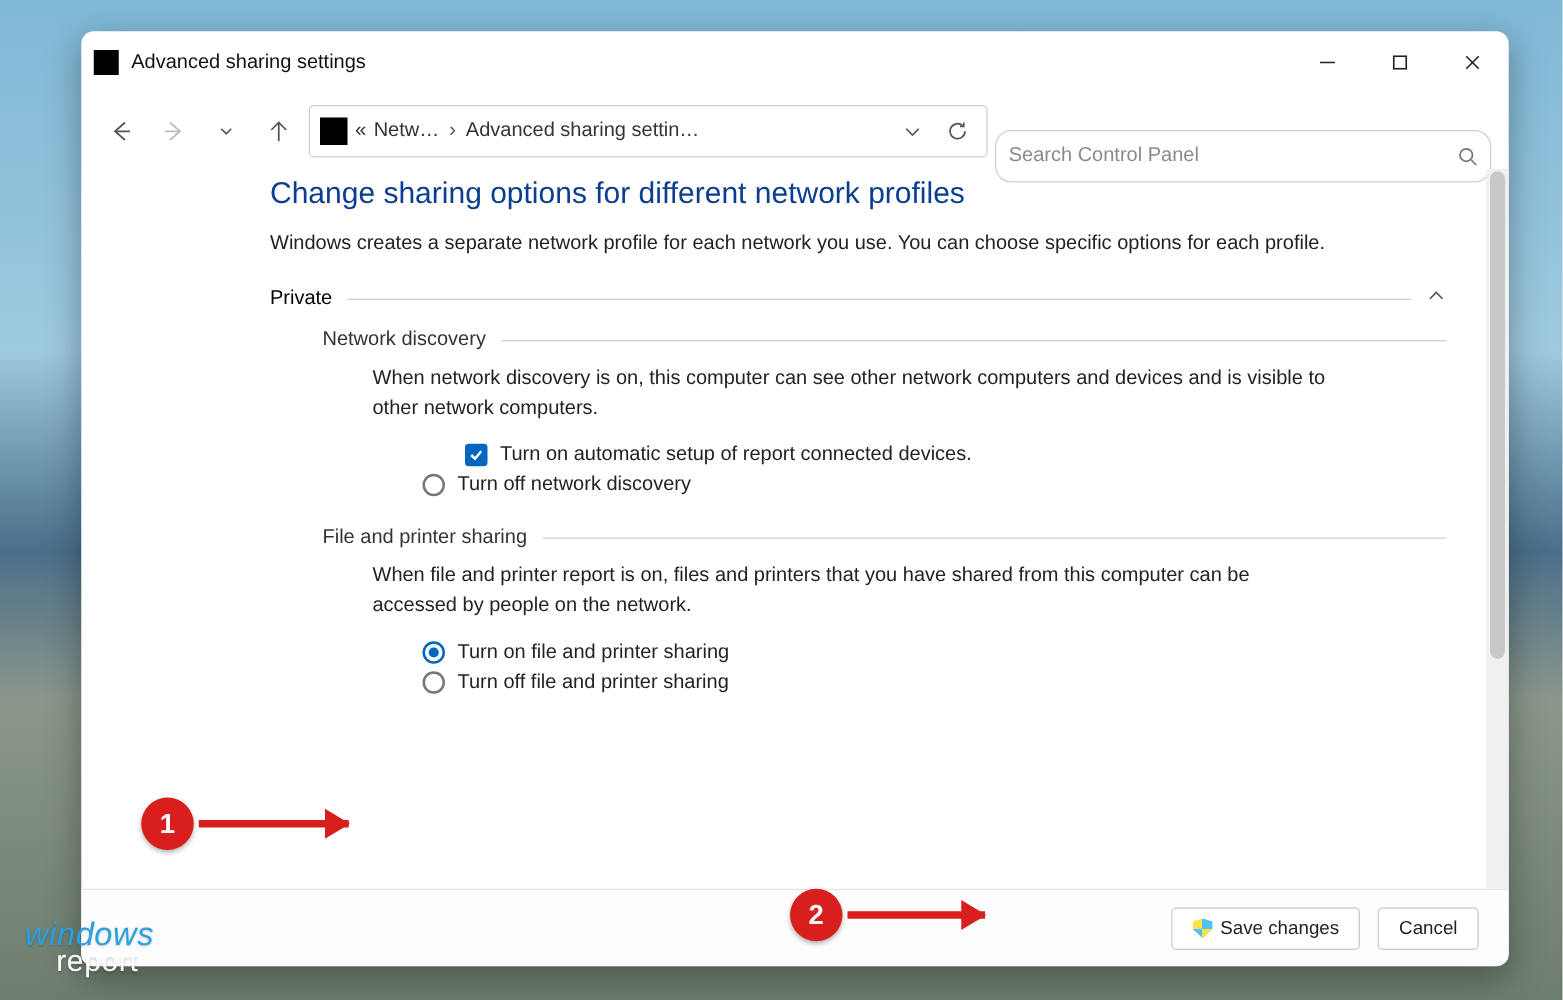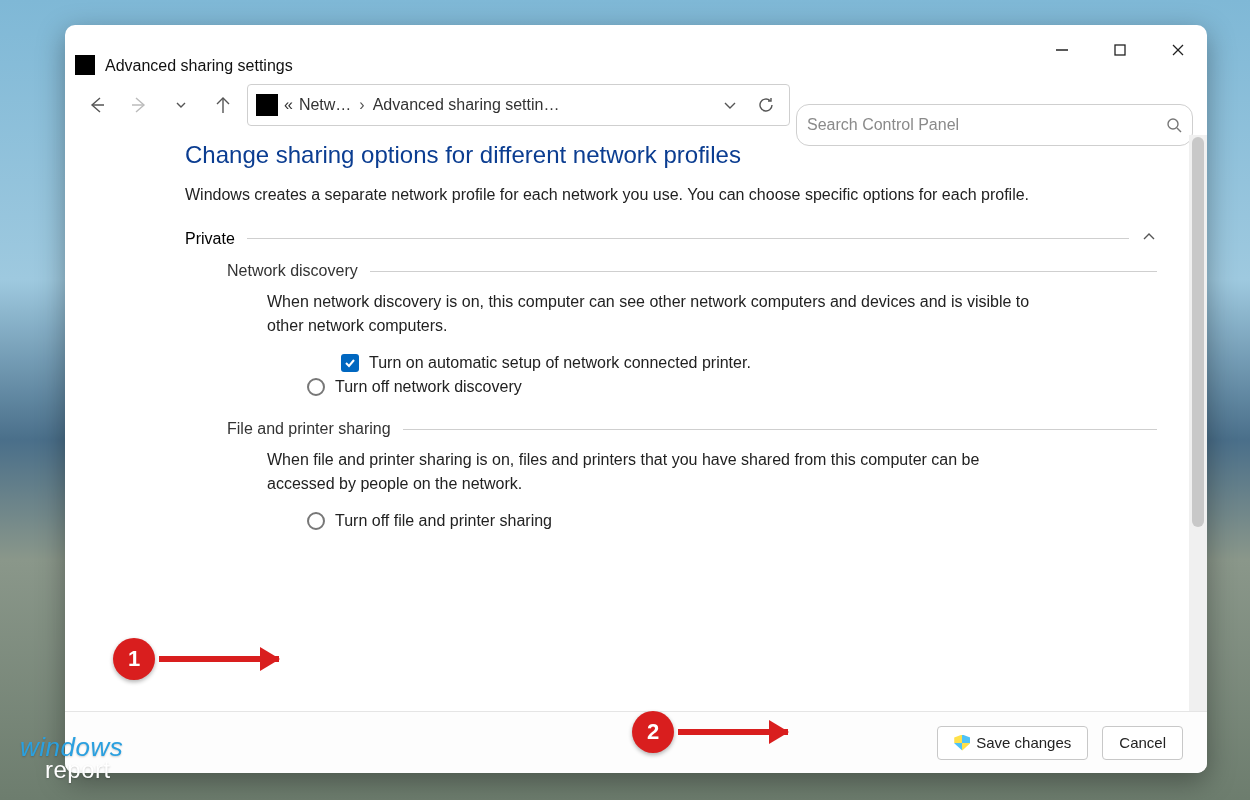--- a/index.html
+++ b/index.html
@@ -22,21 +22,21 @@
     border-radius: 10px;
     box-shadow: 0 8px 28px rgba(0,0,0,0.35);
     display: flex;
     flex-direction: column;
     overflow: hidden;
   }
   
   .titlebar {
     height: 50px;
     display: flex;
-    align-items: flex-end;
+    align-items: center;
     padding-left: 10px;
   }
   .titlebar-icon {
     width: 20px; height: 20px; background:#000; margin-right: 10px; flex-shrink:0;
   }
   .titlebar-title { flex: 1; font-size: 16px; color:#111; }
   .winbtn {
     width: 58px; height: 50px; display:flex; align-items:center; justify-content:center;
     color:#222; font-family: "Segoe MDL2 Assets","Segoe UI Symbol",sans-serif;
   }
@@ -81,20 +81,21 @@
     color:#8a8a8a;
     font-size: 16px;
     margin-top: 39px;
   }
   .searchbar span { flex:1; }
   
   .content-wrap {
     flex:1;
     display:flex;
     overflow:hidden;
+    padding-left:31px;
   }
   .content {
     flex:1;
     padding: 6px 32px 0 120px;
     overflow-y: hidden;
     position: relative;
   }
   .scrollbar {
     width: 18px;
     background: #f0f0f0;
@@ -326,36 +327,40 @@
           <span class="ss-line"></span>
         </div>
         <p class="subsection-desc">When network discovery is on, this computer can see other network computers and devices and is visible to other network computers.</p>
         <div class="option-group">
           <div class="check-row indent-check">
             <span class="check">
               <svg width="12" height="12" viewBox="0 0 12 12">
                   <path d="M2 6 L5 9 L10 3" fill="none" stroke-width="2"></path>
                 </svg>
             </span>
-            <span>Turn on automatic setup of network connected printer.</span>
+            <span>Turn on automatic setup of report connected devices.</span>
           </div>
           <div class="radio-row">
             <span class="radio"></span>
             <span>Turn off network discovery</span>
           </div>
         </div>
       </div>
 
       <div class="subsection">
         <div class="subsection-header">
           <span class="ss-label">File and printer sharing</span>
           <span class="ss-line"></span>
         </div>
-        <p class="subsection-desc">When file and printer sharing is on, files and printers that you have shared from this computer can be accessed by people on the network.</p>
+        <p class="subsection-desc">When file and printer report is on, files and printers that you have shared from this computer can be accessed by people on the network.</p>
         <div class="option-group">
+          <div class="radio-row">
+            <span class="radio checked"></span>
+            <span>Turn on file and printer sharing</span>
+          </div>
           <div class="radio-row">
             <span class="radio"></span>
             <span>Turn off file and printer sharing</span>
           </div>
         </div>
       </div>
     </div>
 
     <div class="scrollbar">
       <div class="scroll-thumb"></div>

